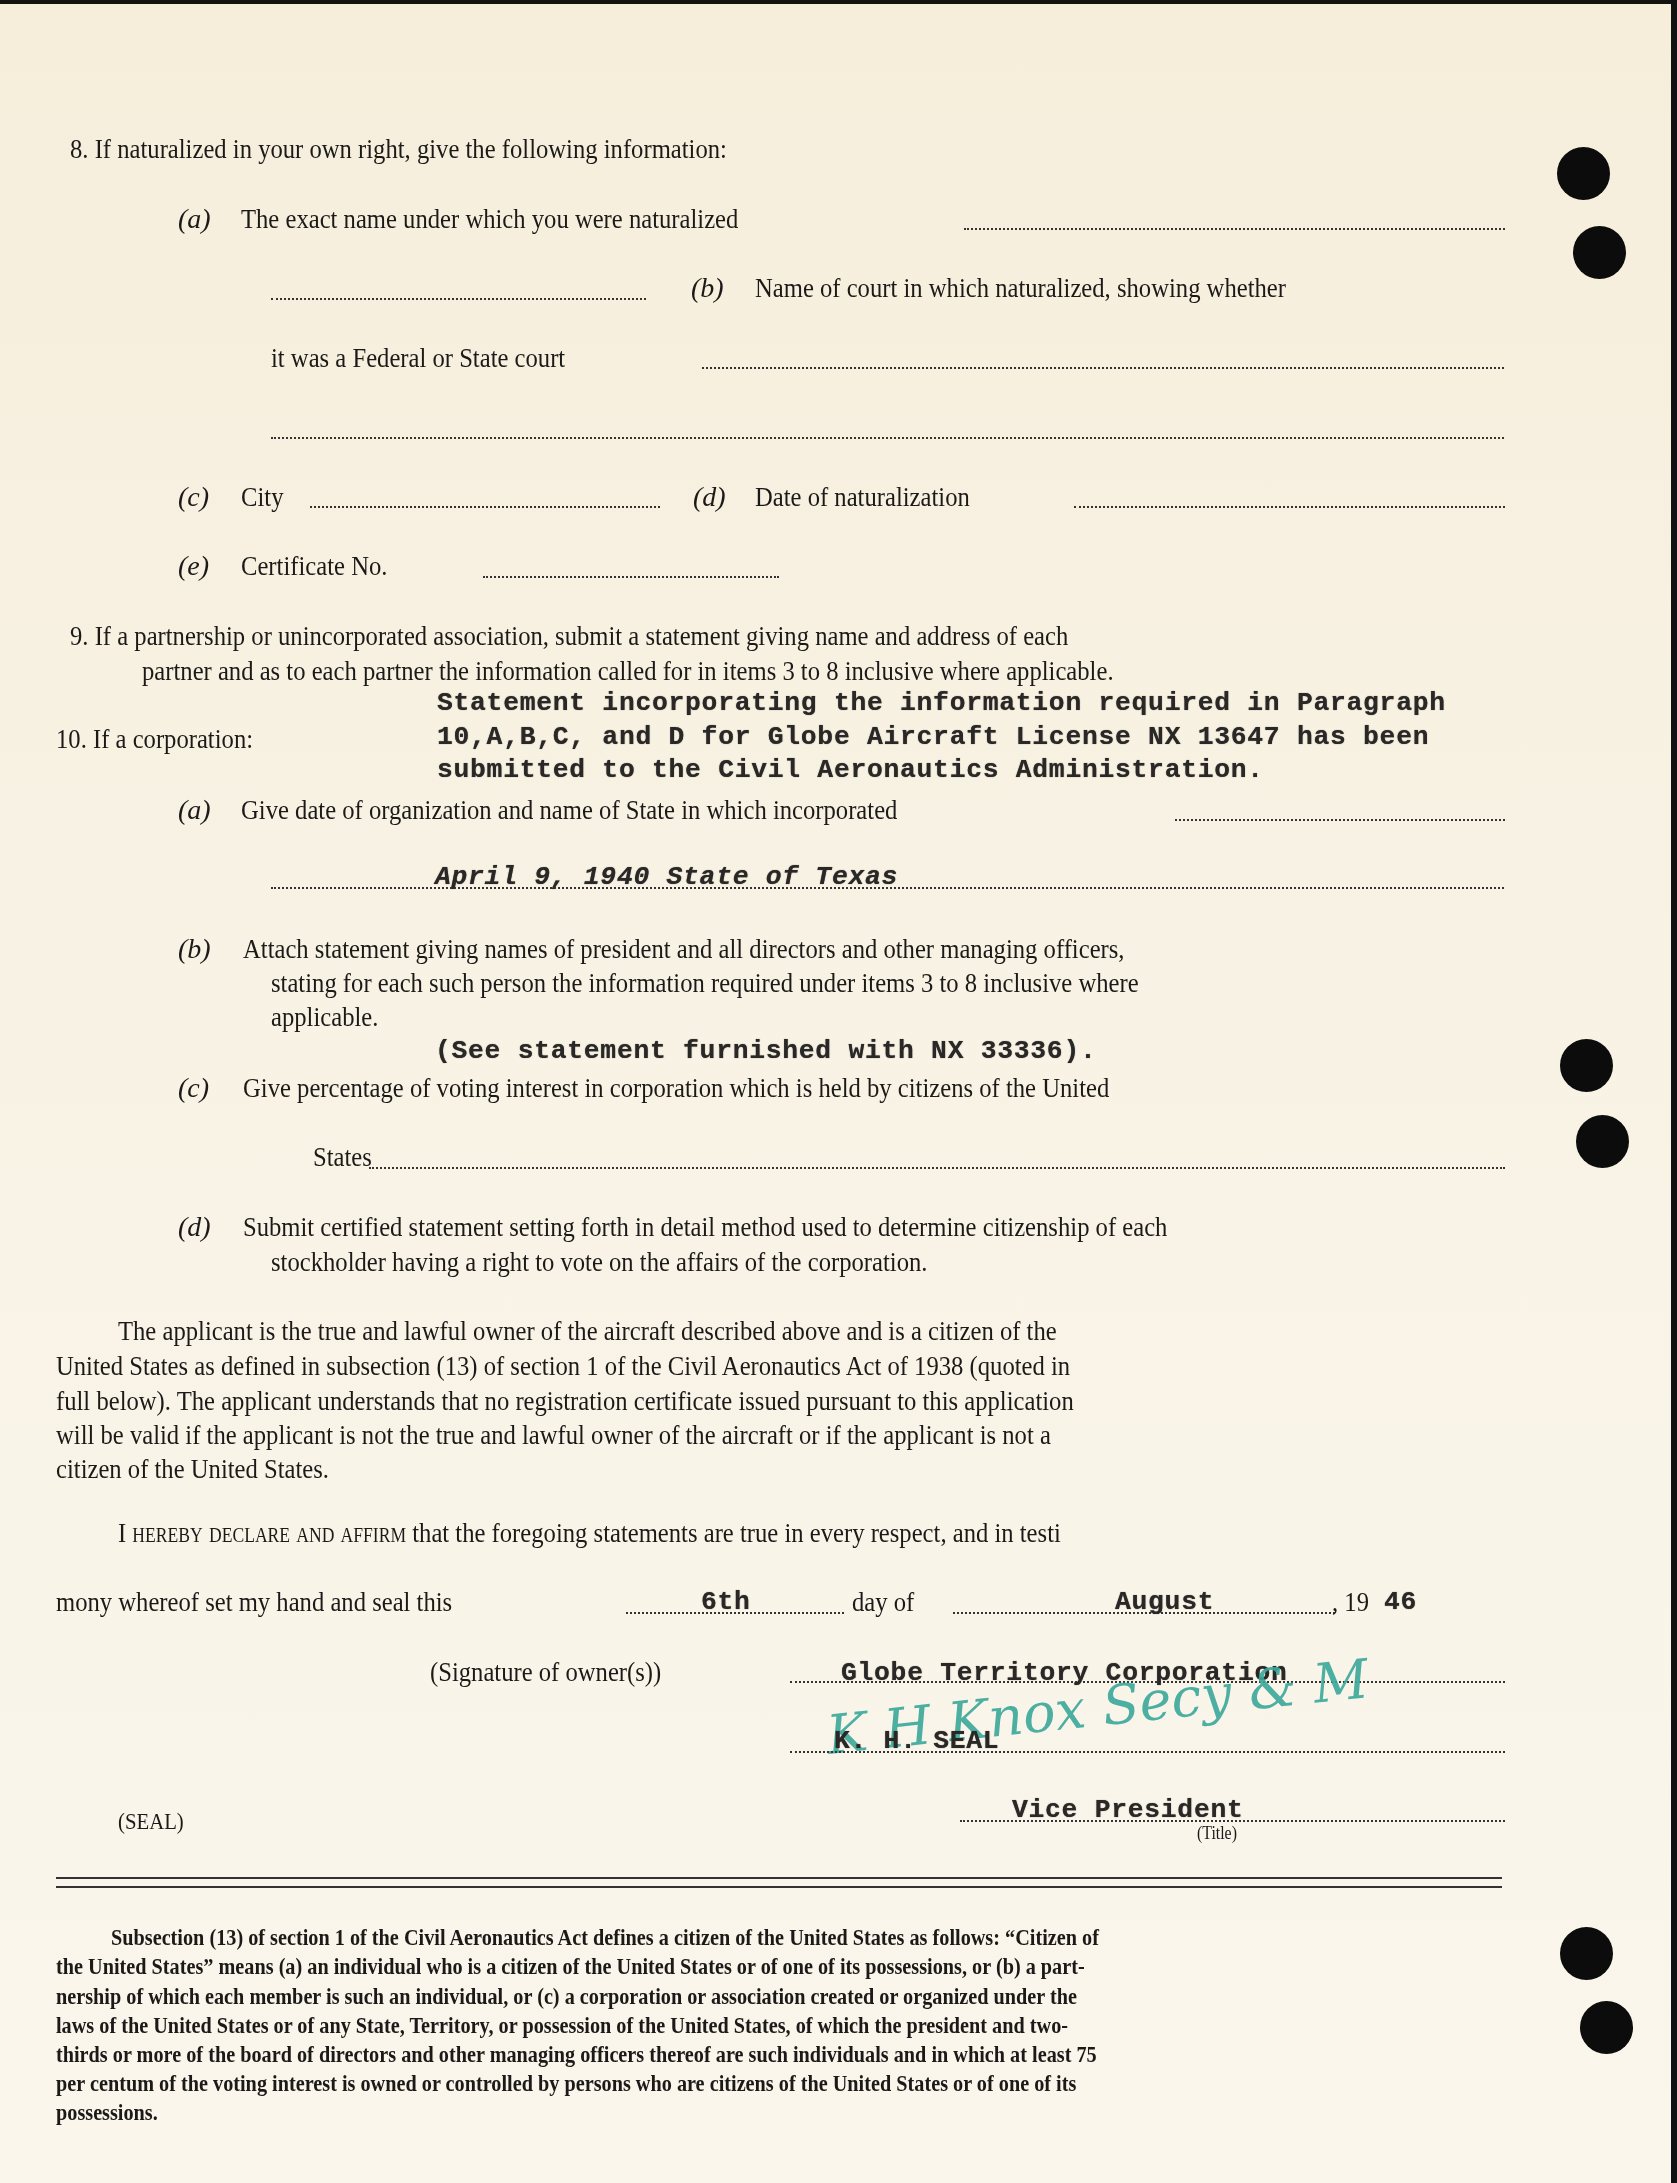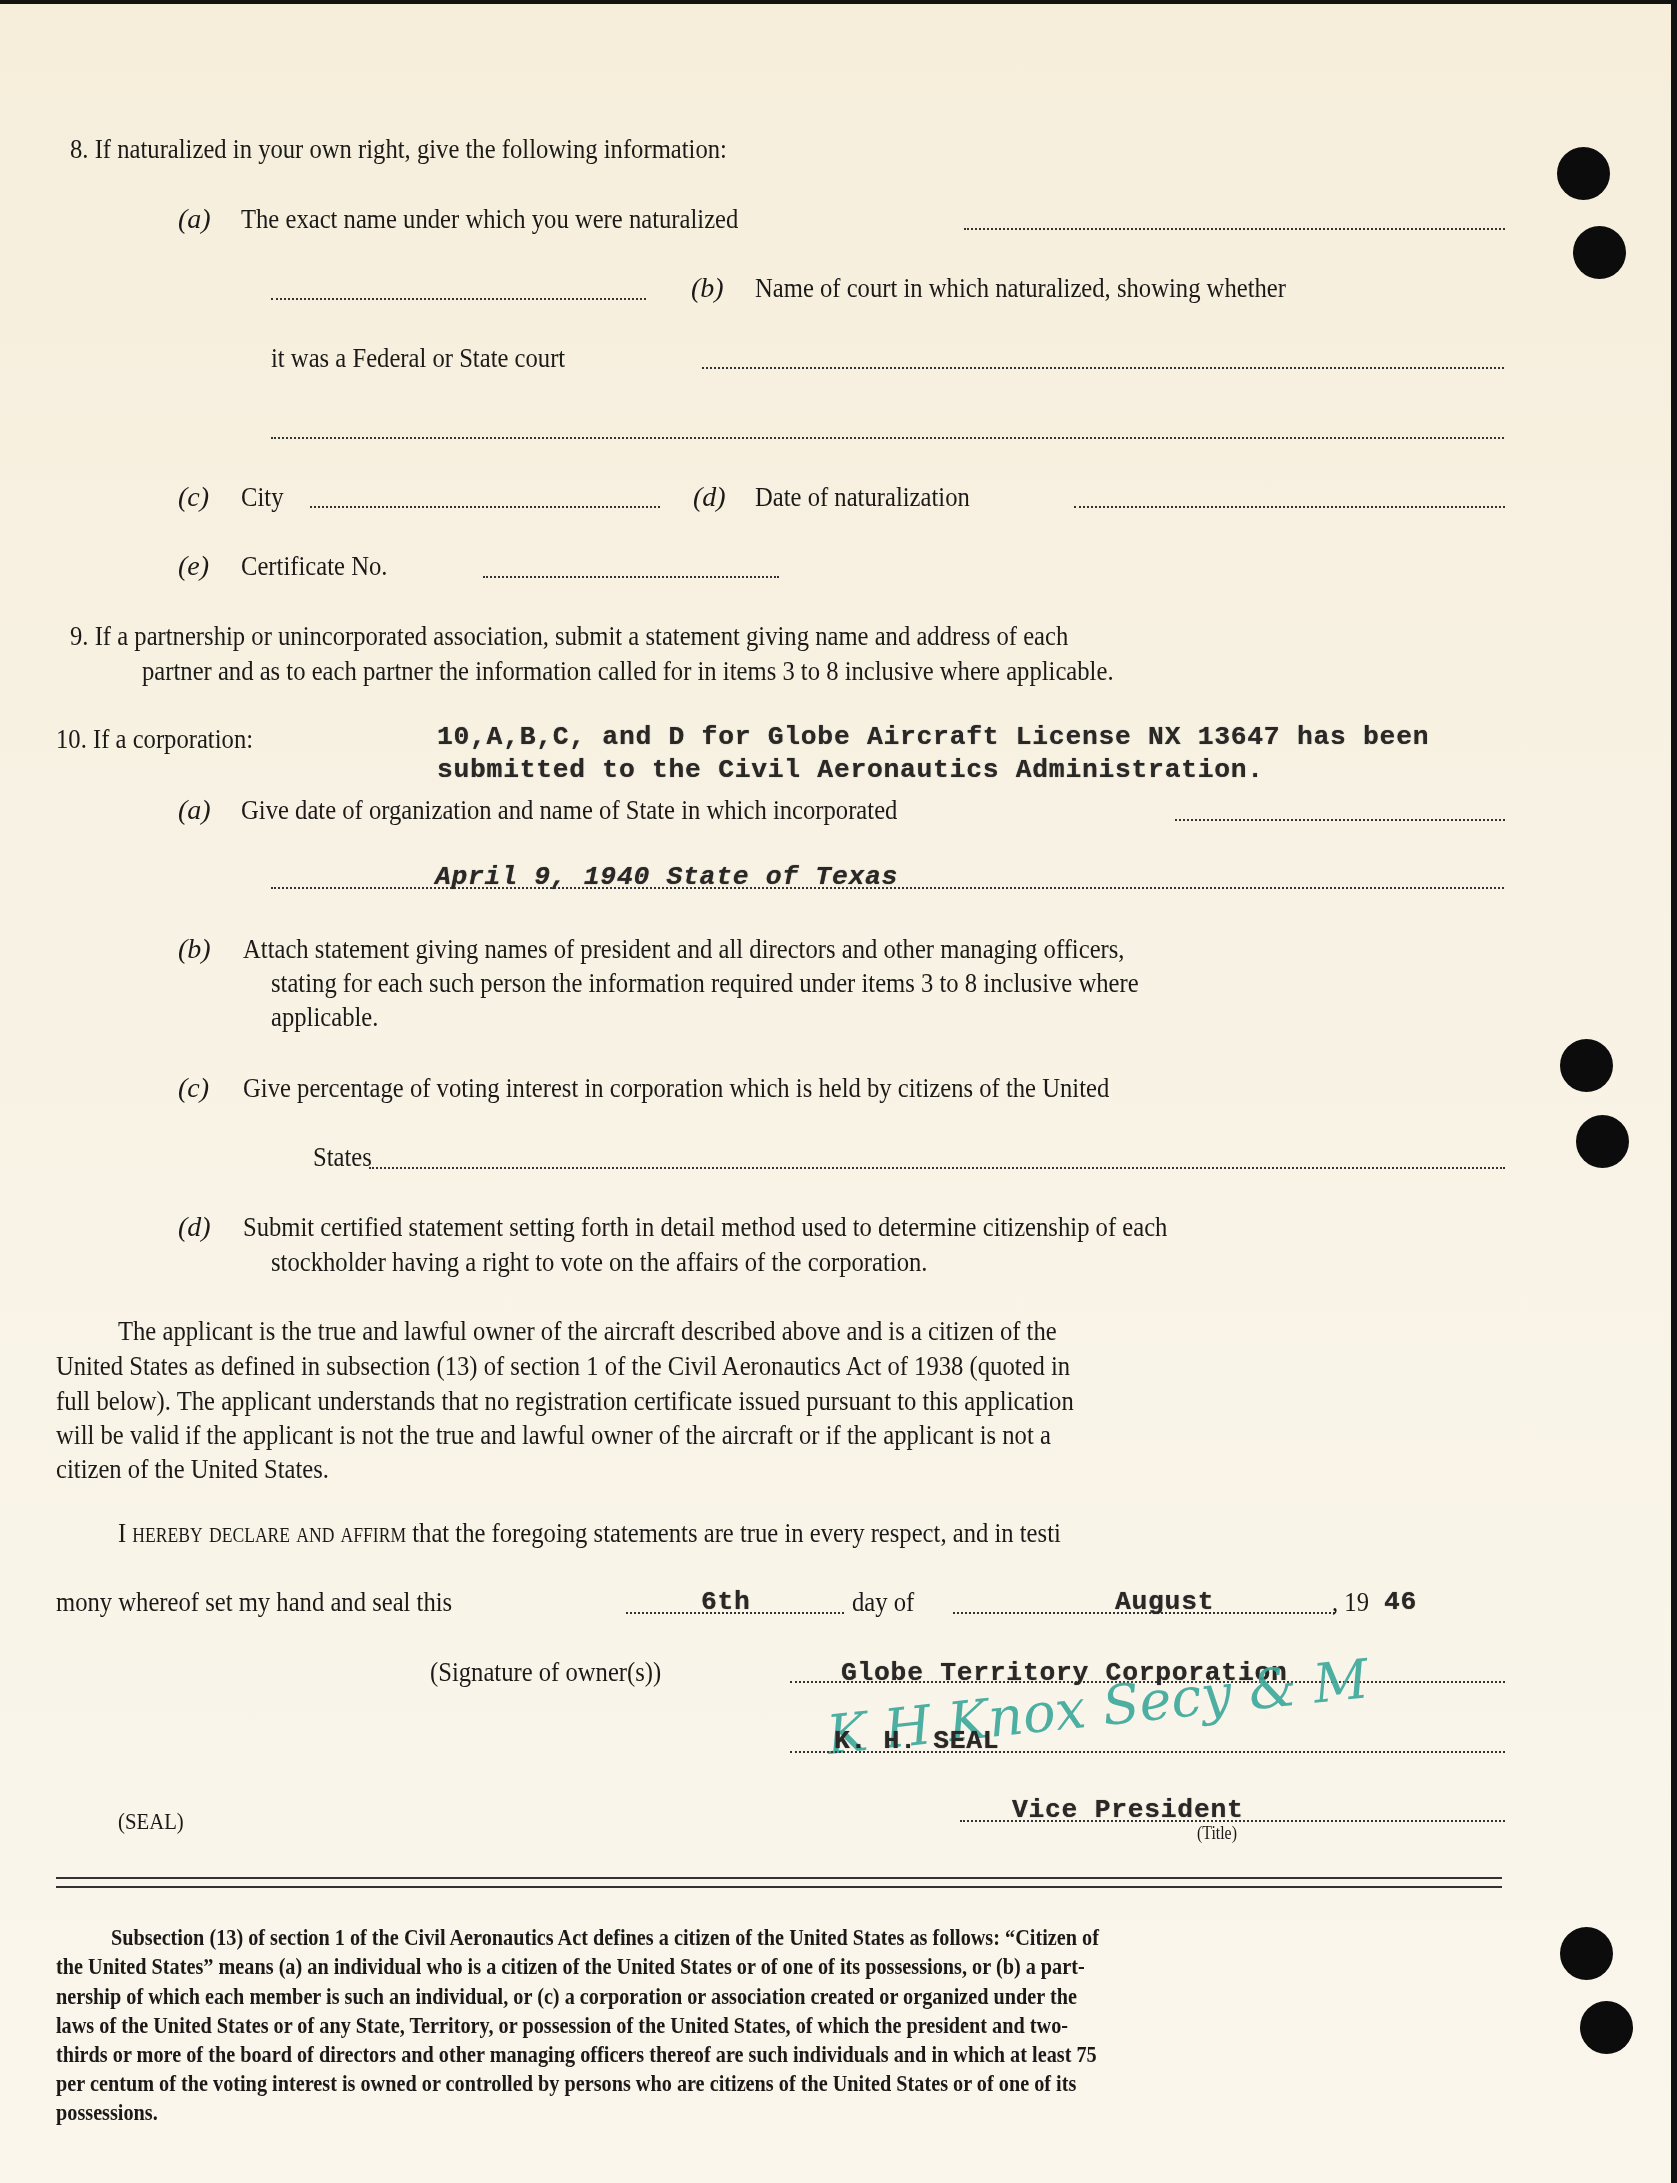--- a/index.html
+++ b/index.html
@@ -78,34 +78,36 @@
   <div class="t cond" style="left:755px;top:480px;">Date of naturalization</div>
   <div class="blank" style="left:1074px;top:506px;width:431px;"></div>
 
   <div class="t it" style="left:178px;top:549px;">(e)</div>
   <div class="t cond" style="left:241px;top:549px;">Certificate No.</div>
   <div class="blank" style="left:483px;top:576px;width:296px;"></div>
 
   <div class="t cond" style="left:70px;top:619px;">9. If a partnership or unincorporated association, submit a statement giving name and address of each</div>
   <div class="t cond" style="left:142px;top:654px;">partner and as to each partner the information called for in items 3 to 8 inclusive where applicable.</div>
 
+  <div class="typed" style="left:437px;top:688px;">Statement incorporating the information required in Paragraph</div>
   <div class="t cond" style="left:56px;top:722px;">10. If a corporation:</div>
   <div class="typed" style="left:437px;top:722px;">10,A,B,C, and D for Globe Aircraft License NX 13647 has been</div>
   <div class="typed" style="left:437px;top:755px;">submitted to the Civil Aeronautics Administration.</div>
 
   <div class="t it" style="left:178px;top:793px;">(a)</div>
   <div class="t cond" style="left:241px;top:793px;">Give date of organization and name of State in which incorporated</div>
   <div class="blank" style="left:1175px;top:819px;width:330px;"></div>
   <div class="typed" style="left:435px;top:862px;font-style:italic;">April 9, 1940   State of Texas</div>
   <div class="blank" style="left:271px;top:887px;width:1233px;"></div>
 
   <div class="t it" style="left:178px;top:932px;">(b)</div>
   <div class="t cond" style="left:243px;top:932px;">Attach statement giving names of president and all directors and other managing officers,</div>
   <div class="t cond" style="left:271px;top:966px;">stating for each such person the information required under items 3 to 8 inclusive where</div>
   <div class="t cond" style="left:271px;top:1000px;">applicable.</div>
+  <div class="typed" style="left:435px;top:1036px;">(See statement furnished with NX 33336).</div>
 
   <div class="t it" style="left:178px;top:1071px;">(c)</div>
   <div class="t cond" style="left:243px;top:1071px;">Give percentage of voting interest in corporation which is held by citizens of the United</div>
   <div class="t cond" style="left:313px;top:1140px;">States</div>
   <div class="blank" style="left:369px;top:1167px;width:1136px;"></div>
 
   <div class="t it" style="left:178px;top:1210px;">(d)</div>
   <div class="t cond" style="left:243px;top:1210px;">Submit certified statement setting forth in detail method used to determine citizenship of each</div>
   <div class="t cond" style="left:271px;top:1245px;">stockholder having a right to vote on the affairs of the corporation.</div>
 

